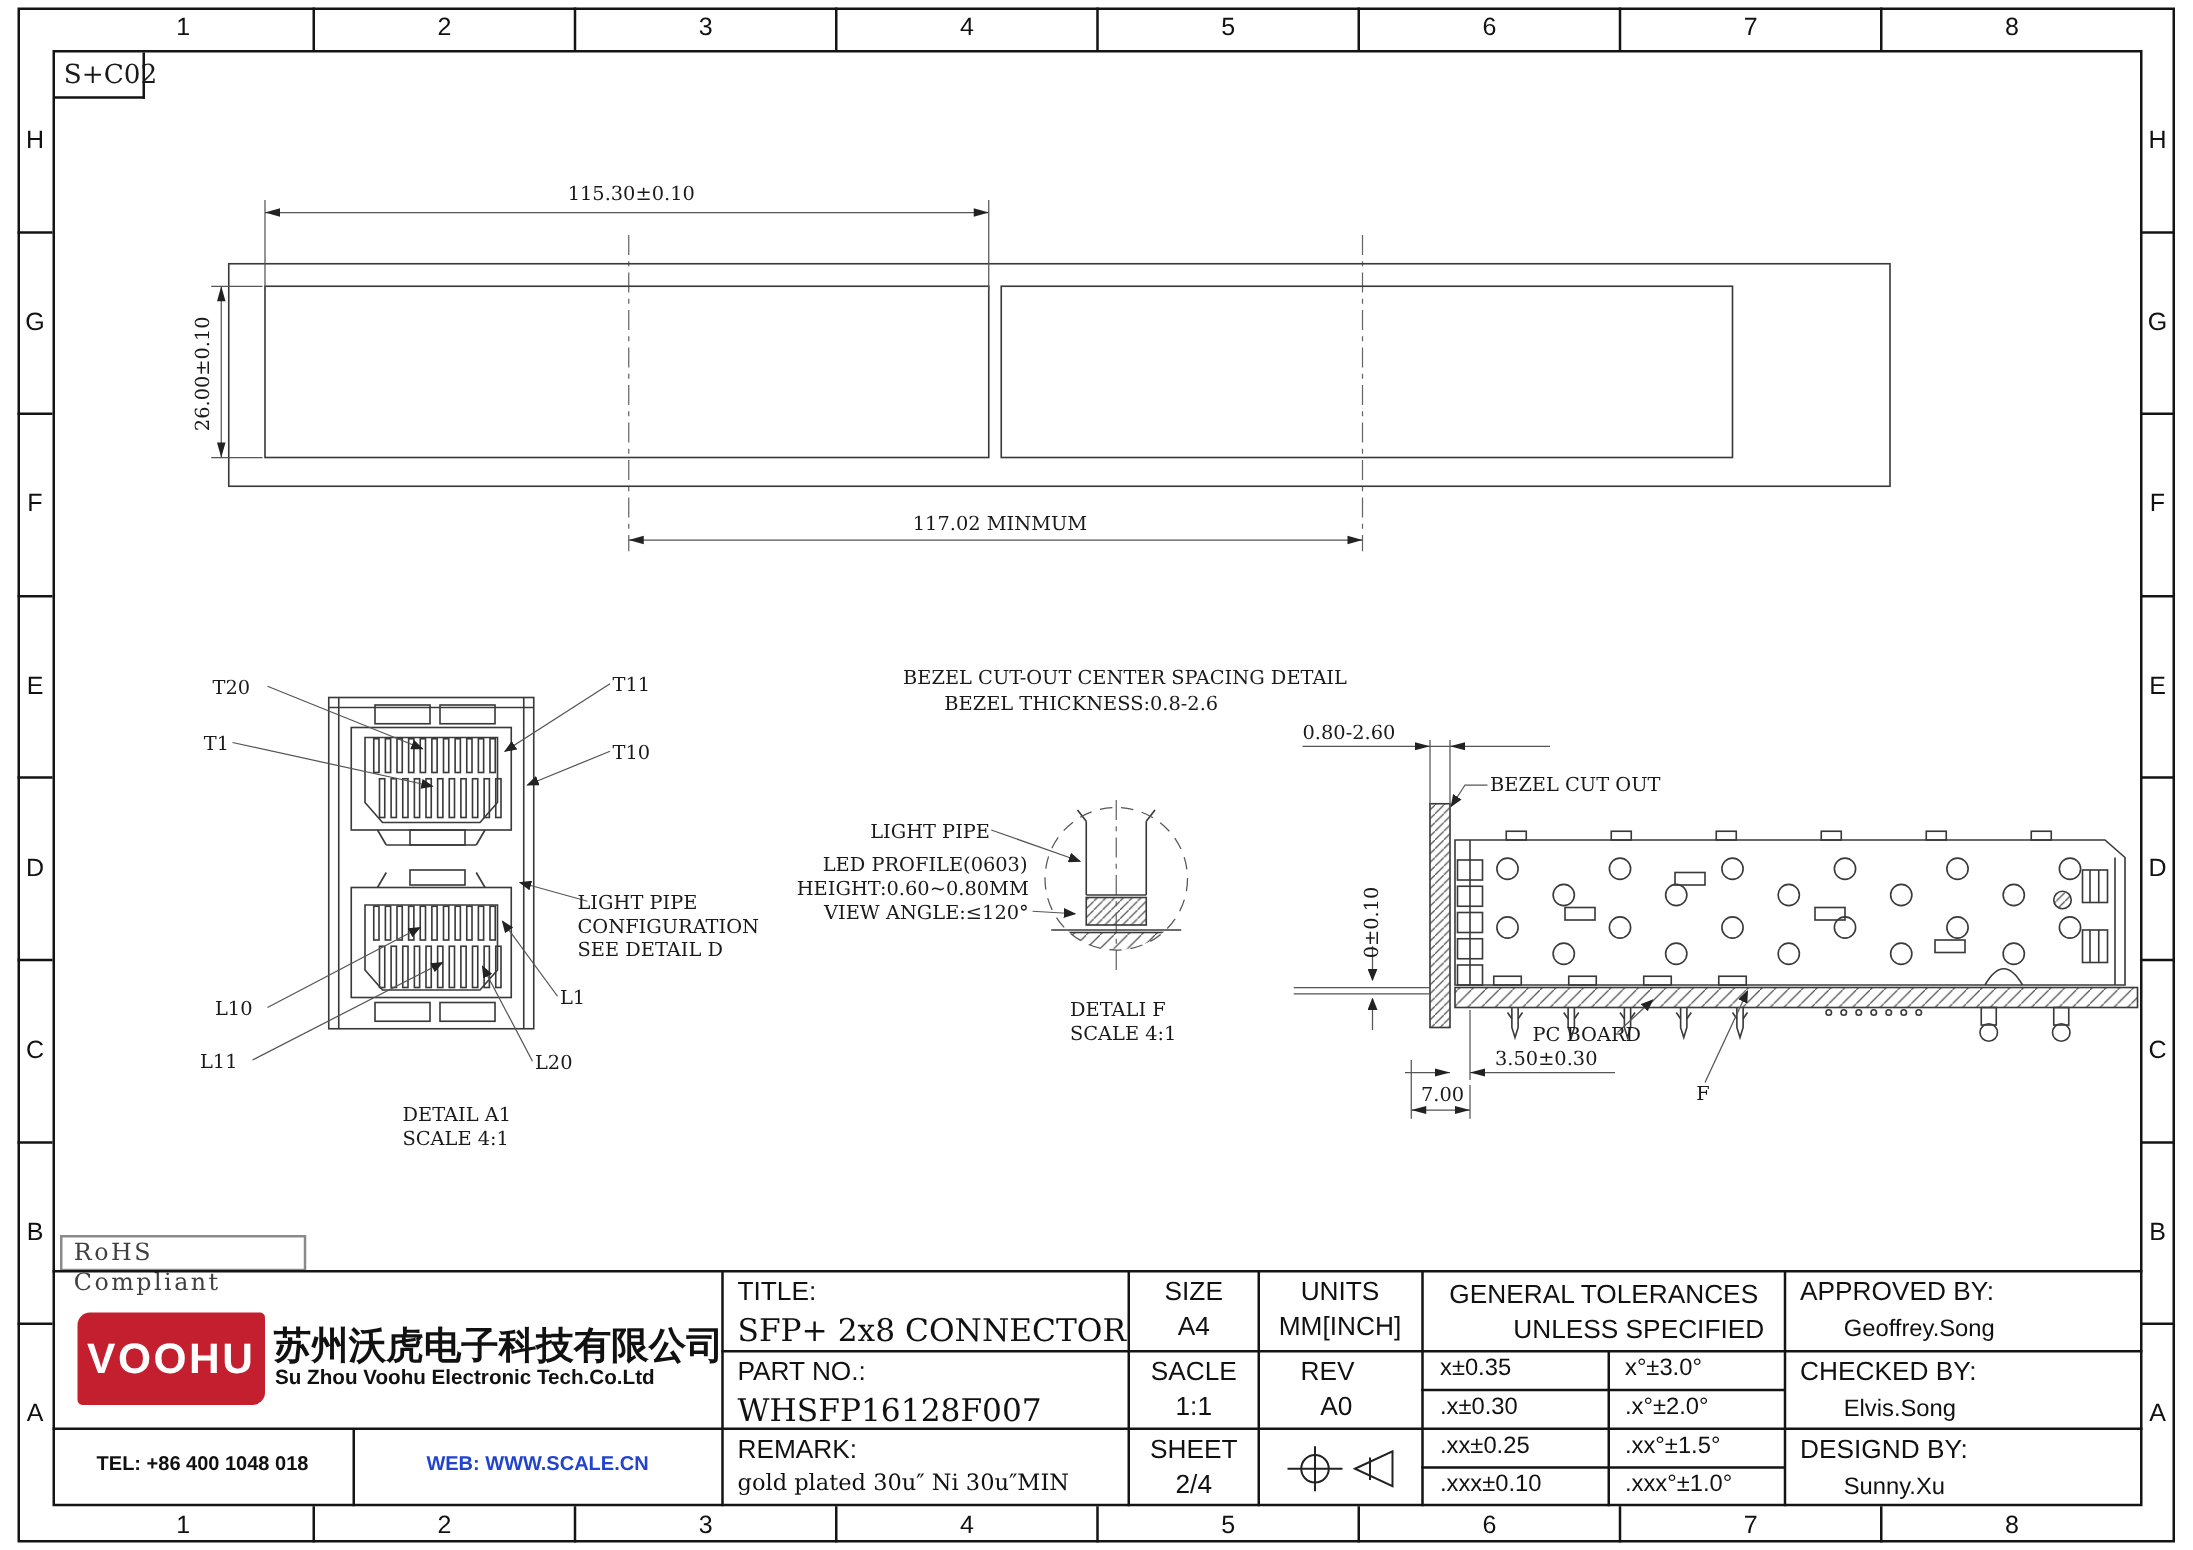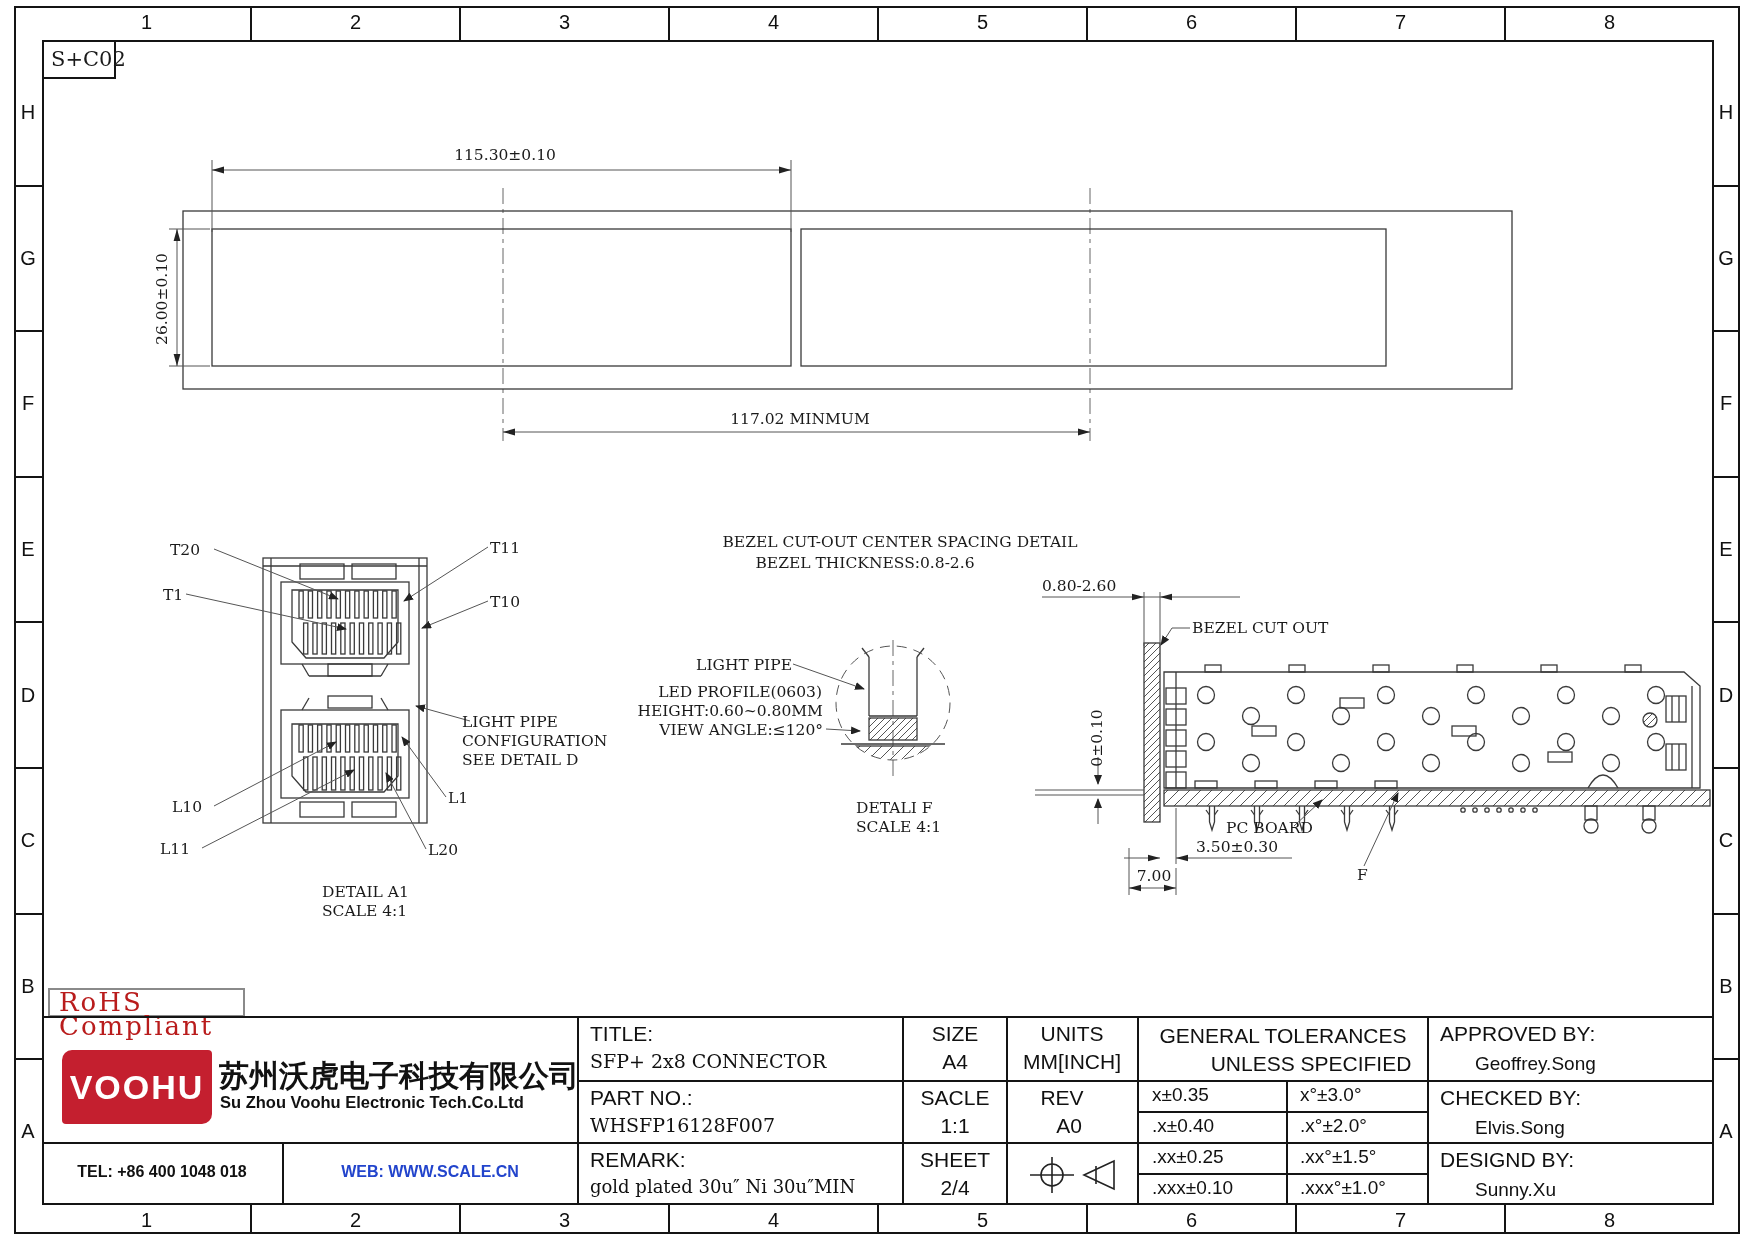--- a/index.html
+++ b/index.html
@@ -9,21 +9,21 @@
   .abs{position:absolute}
   .ln{position:absolute;background:#141414}
   .cad{font-family:"DejaVu Serif","Liberation Serif",serif;color:#1a1a1a}
   .dim{font-size:15.5px;white-space:nowrap}
   .lbl{font-size:15.5px;white-space:nowrap}
   .ctr{text-align:center}
   .rgt{text-align:right}
   .gridlab{font-size:20px;color:#111;display:flex;align-items:center;justify-content:center;position:absolute}
   .tolcell{font-size:19px;white-space:nowrap;position:absolute}
   .tb-lab{font-size:21px;white-space:nowrap}
-  .tb-val{font-family:"DejaVu Serif","Liberation Serif",serif;font-size:19px;white-space:nowrap}
+  .tb-val{font-family:"DejaVu Serif","Liberation Serif",serif;font-size:25px;white-space:nowrap}
   .rot{transform:rotate(-90deg)}
   svg{position:absolute;left:0;top:0;pointer-events:none}
 </style>
 </head>
 <body>
 
 <div id="page">
 
   <div class="abs" style="left:14px;top:6px;width:1726px;height:1228px;border:2px solid #141414"></div>
   <div class="abs" style="left:42px;top:40px;width:1672px;height:1165px;border:2px solid #141414"></div>
@@ -317,21 +317,21 @@
 
   <div class="abs cad dim" style="left:1042px;top:577px">0.80-2.60</div>
   <div class="abs cad lbl" style="left:1192px;top:619px">BEZEL CUT OUT</div>
   <div class="abs cad dim ctr rot" style="left:1052px;top:729px;width:90px">0±0.10</div>
   <div class="abs cad lbl" style="left:1226px;top:819px">PC BOARD</div>
   <div class="abs cad dim" style="left:1196px;top:838px">3.50±0.30</div>
   <div class="abs cad dim ctr" style="left:1128px;top:867px;width:52px">7.00</div>
   <div class="abs cad lbl" style="left:1357px;top:866px">F</div>
 
   <div class="abs" style="left:48px;top:988px;width:197px;height:29px;border:2px solid #8a8a8a">
-    <span class="cad" style="display:block;font-size:26px;line-height:24px;letter-spacing:2px;color:#b91c1c;padding-left:9px">RoHS Compliant</span>
+    <span class="cad" style="display:block;font-size:19px;line-height:24px;letter-spacing:2px;color:#404040;padding-left:9px">RoHS Compliant</span>
   </div>
 
   <div class="ln" style="left:42px;top:1016px;width:1672px;height:2px"></div>
   <div class="ln" style="left:577px;top:1017px;width:2px;height:188px"></div>
   <div class="ln" style="left:282px;top:1143px;width:2px;height:62px"></div>
   <div class="ln" style="left:902px;top:1017px;width:2px;height:188px"></div>
   <div class="ln" style="left:1006px;top:1017px;width:2px;height:188px"></div>
   <div class="ln" style="left:1137px;top:1017px;width:2px;height:188px"></div>
   <div class="ln" style="left:1286px;top:1081px;width:2px;height:124px"></div>
   <div class="ln" style="left:1427px;top:1017px;width:2px;height:188px"></div>
@@ -442,19 +442,19 @@
     <div class="gridlab" style="left: 16px; top: 913.6px; width: 24px; height: 145.6px;">B</div>
     <div class="gridlab" style="left: 1714px; top: 913.6px; width: 24px; height: 145.6px;">B</div>
     <div class="ln" style="left: 14px; top: 912.6px; width: 28px; height: 2px;"></div>
     <div class="ln" style="left: 1712px; top: 912.6px; width: 28px; height: 2px;"></div>
     <div class="gridlab" style="left: 16px; top: 1059.2px; width: 24px; height: 145.6px;">A</div>
     <div class="gridlab" style="left: 1714px; top: 1059.2px; width: 24px; height: 145.6px;">A</div>
     <div class="ln" style="left: 14px; top: 1058.2px; width: 28px; height: 2px;"></div>
     <div class="ln" style="left: 1712px; top: 1058.2px; width: 28px; height: 2px;"></div>
     <div class="tolcell" style="left: 1152px; top: 1084px;">x±0.35</div>
     <div class="tolcell" style="left: 1300px; top: 1084px;">x°±3.0°</div>
-    <div class="tolcell" style="left: 1152px; top: 1115px;">.x±0.40</div>
+    <div class="tolcell" style="left: 1152px; top: 1115px;">.x±0.30</div>
     <div class="tolcell" style="left: 1300px; top: 1115px;">.x°±2.0°</div>
     <div class="tolcell" style="left: 1152px; top: 1146px;">.xx±0.25</div>
     <div class="tolcell" style="left: 1300px; top: 1146px;">.xx°±1.5°</div>
     <div class="tolcell" style="left: 1152px; top: 1177px;">.xxx±0.10</div>
     <div class="tolcell" style="left: 1300px; top: 1177px;">.xxx°±1.0°</div>
   </div>
 
 </body></html>

